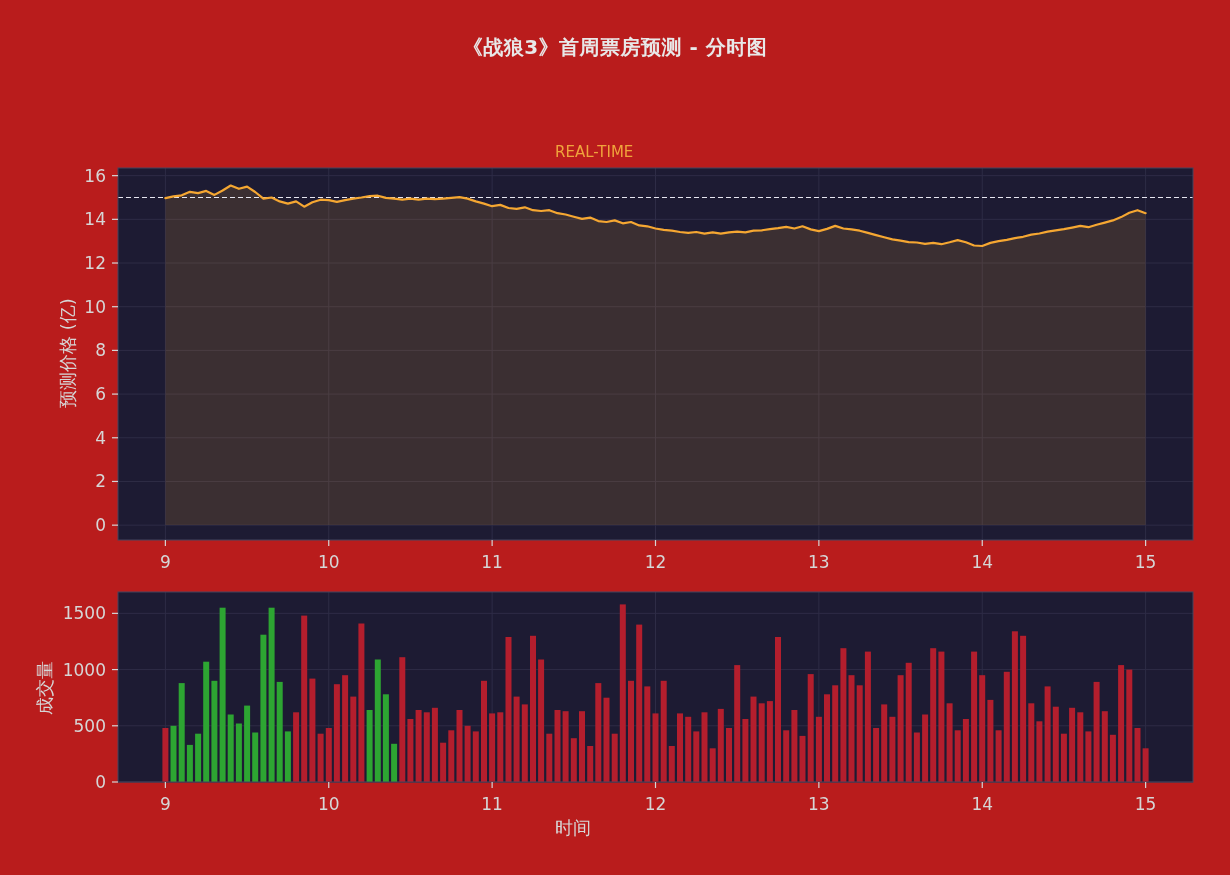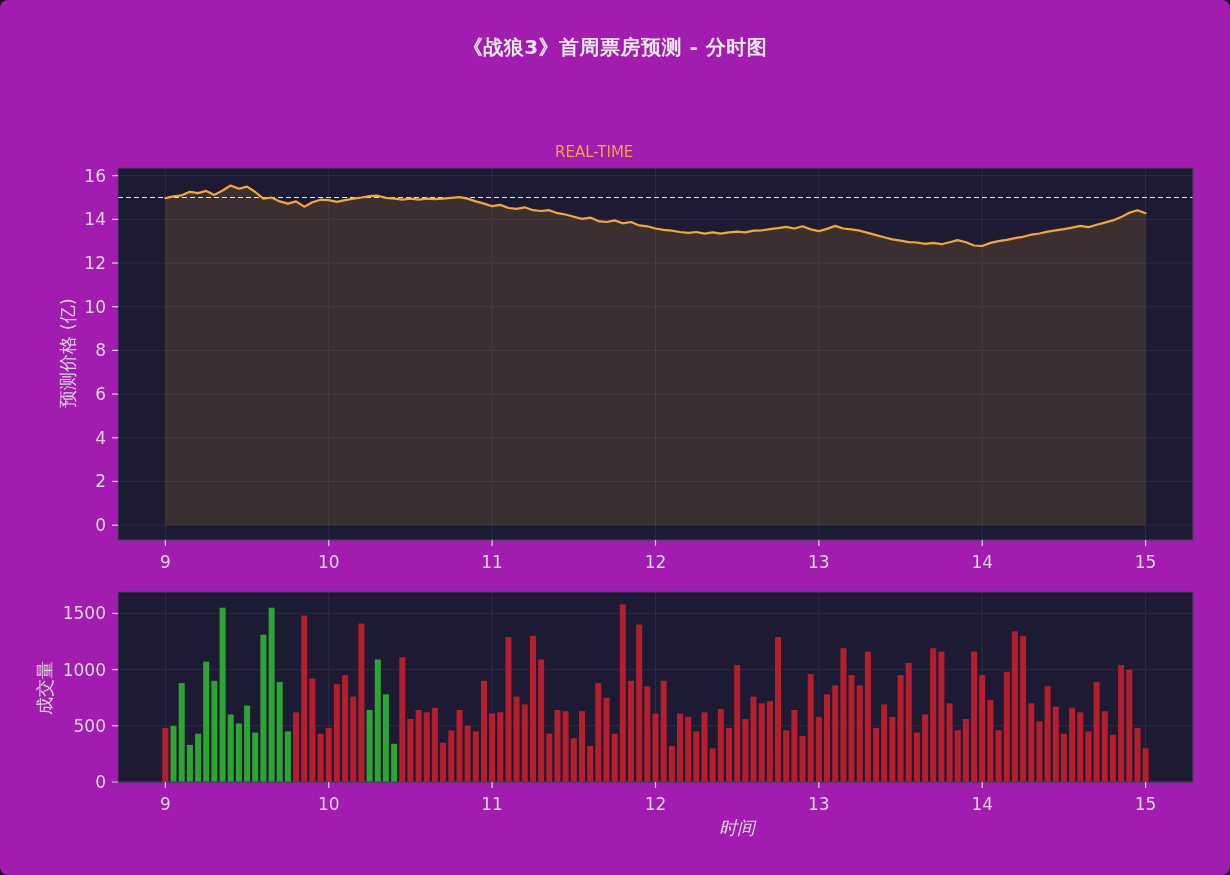--- a/index.html
+++ b/index.html
@@ -1,27 +1,27 @@
 <!DOCTYPE html>
 <html><head>
 <meta charset="utf-8">
 <style>
   html,body{margin:0;padding:0;background:#161616;}
-  .fig{position:relative;width:1230px;height:875px;background:#a21caf;overflow:hidden;
-       font-family:"DejaVu Sans","Liberation Sans",sans-serif;border-radius:8px;}
+  .fig{position:relative;width:1230px;height:875px;background:#b91c1c;overflow:hidden;
+       font-family:"DejaVu Sans","Liberation Sans",sans-serif;}
   .fig-title{position:absolute;left:0;top:34px;width:1230px;text-align:center;
              color:#e8e8e8;font-size:20px;font-weight:600;letter-spacing:0.5px;}
   .ax-title{position:absolute;left:555px;top:143px;width:200px;text-align:left;
             font-size:15px;}
   .ylabel{position:absolute;width:240px;text-align:center;color:#d6d6d6;font-size:18px;
           transform:rotate(-90deg);}
   .ylabel-price{left:-52px;top:341px;}
   .ylabel-vol{left:-75px;top:676px;}
-  .xlabel{position:absolute;left:555px;top:816px;width:200px;text-align:right;
-          color:#d6d6d6;font-size:18px;font-style:italic;}
+  .xlabel{position:absolute;left:555px;top:816px;width:200px;text-align:left;
+          color:#d6d6d6;font-size:18px;}
   svg{position:absolute;left:0;top:0;}
   svg text{font-family:"DejaVu Sans","Liberation Sans",sans-serif;font-size:17px;fill:#d6d6d6;}
 </style>
 </head>
 <body>
 
 <div class="fig">
   <div class="fig-title">《战狼3》首周票房预测 - 分时图</div>
   <div class="ax-title" id="axTitle" style="color: rgb(240, 164, 60);">REAL-TIME</div>
   <div class="ylabel ylabel-price">预测价格 (亿)</div>

